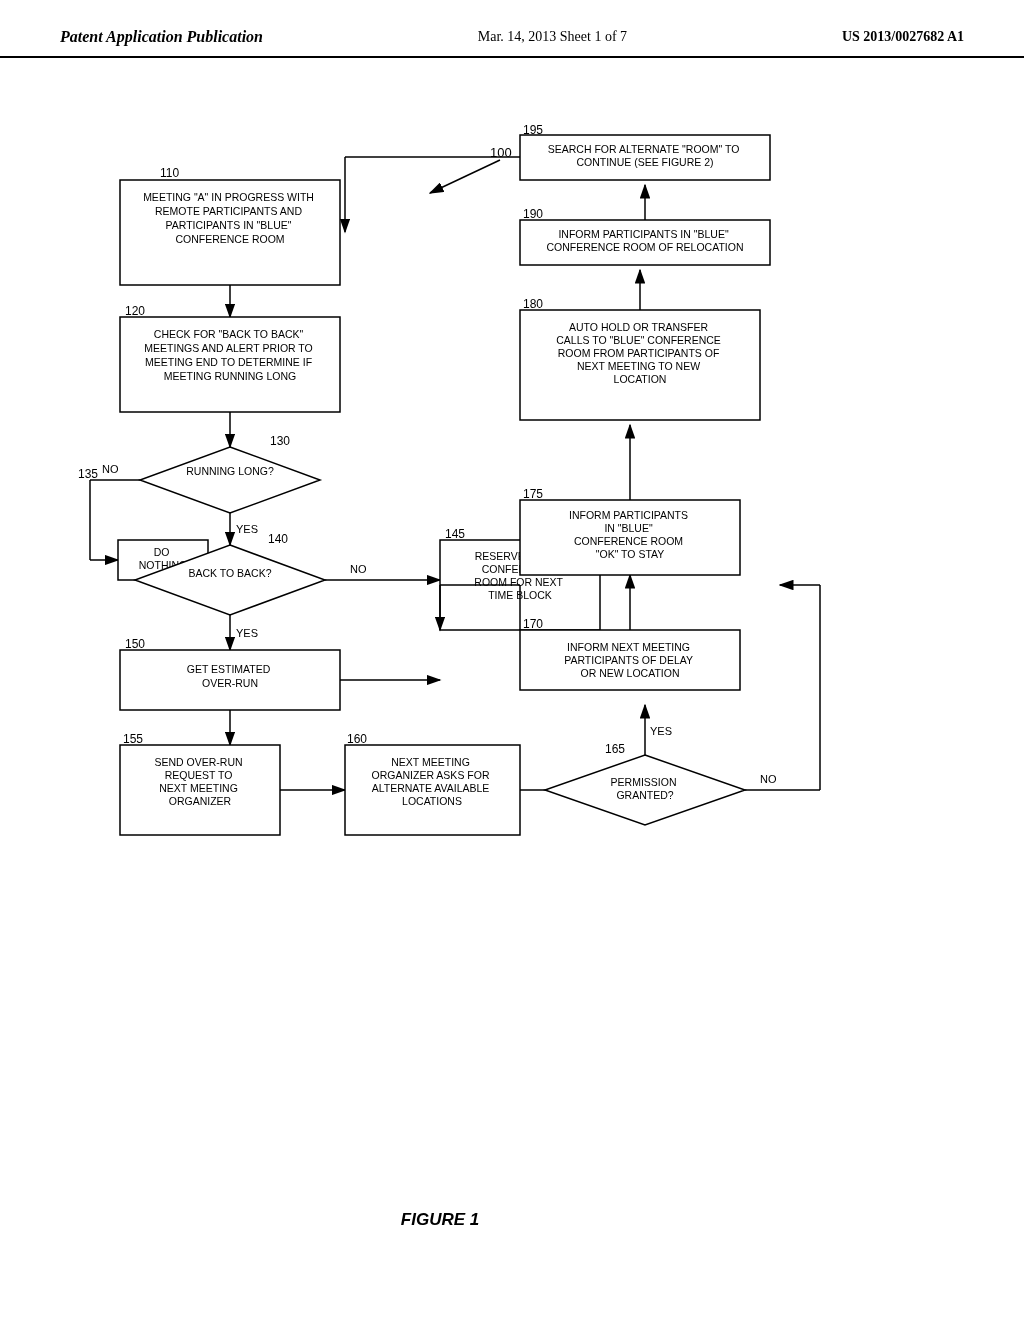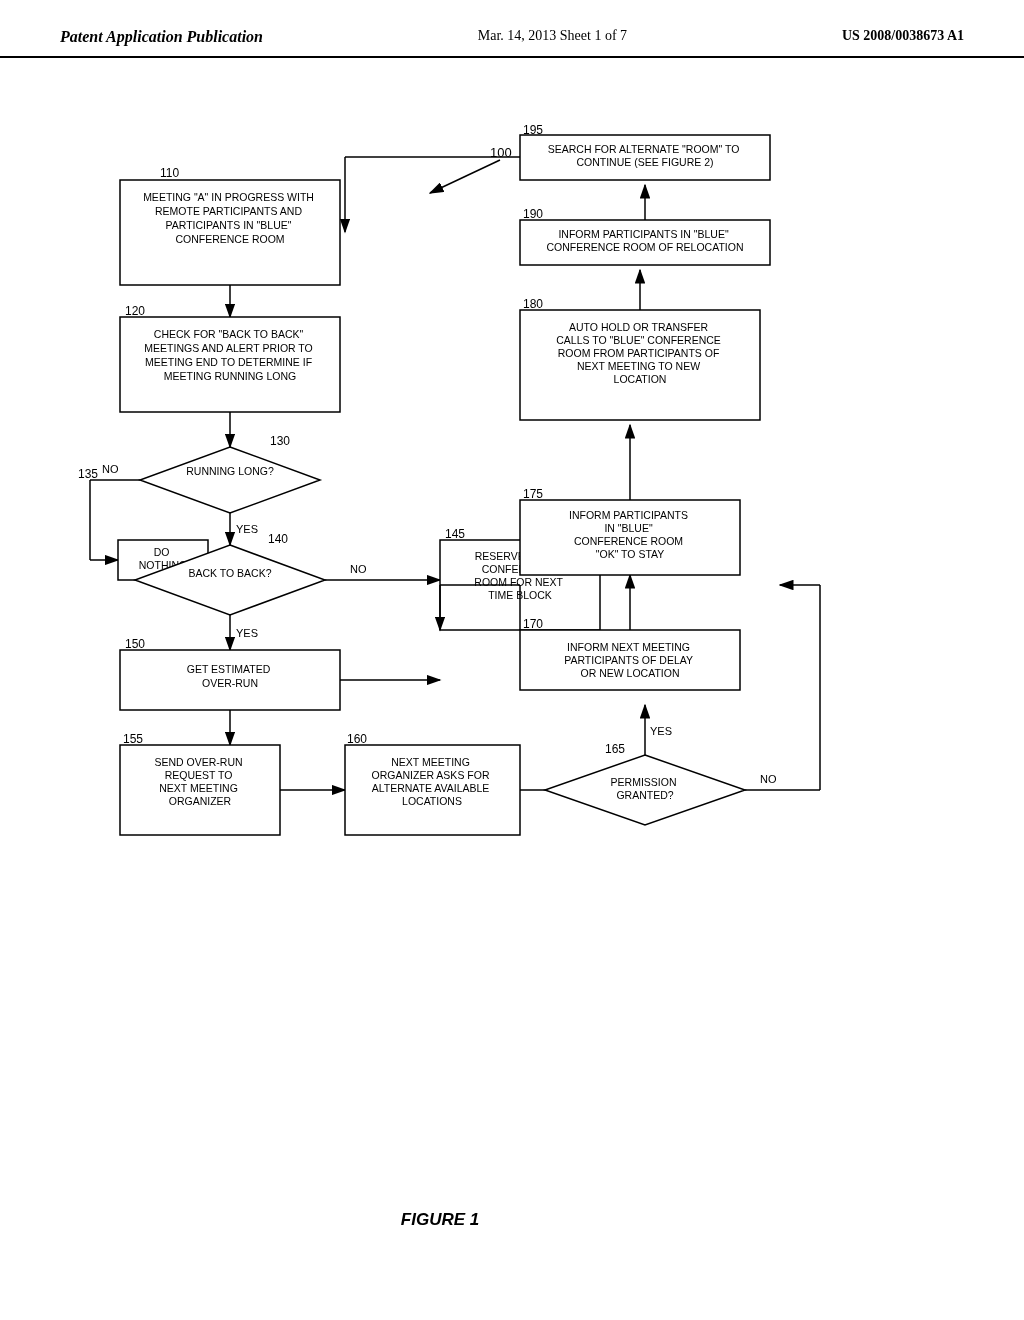--- a/index.html
+++ b/index.html
@@ -12,21 +12,21 @@
     }
     .page {
       width: 1024px;
       height: 1320px;
       position: relative;
       background: #fff;
     }
     .header {
       display: flex;
       justify-content: space-between;
-      align-items: flex-start;
+      align-items: center;
       padding: 28px 60px 10px 60px;
       border-bottom: 2px solid #000;
       font-size: 15px;
     }
     .header-left {
       font-style: italic;
       font-weight: bold;
       font-size: 16px;
     }
     .header-center {
@@ -49,21 +49,21 @@
       height: 100%;
     }
   </style>
 </head>
 <body>
 
 <div class="page">
   <div class="header">
     <div class="header-left">Patent Application Publication</div>
     <div class="header-center">Mar. 14, 2013   Sheet 1 of 7</div>
-    <div class="header-right">US 2008/0038673 A1</div>
+    <div class="header-right">US 2013/0027682 A1</div>
   </div>
 
   <div class="diagram-area">
     <svg viewBox="0 0 904 1130" xmlns="http://www.w3.org/2000/svg">
       <defs>
         <marker id="arrowhead" markerWidth="10" markerHeight="7" refX="9" refY="3.5" orient="auto">
           <polygon points="0 0, 10 3.5, 0 7" fill="#000"></polygon>
         </marker>
       </defs>
 

